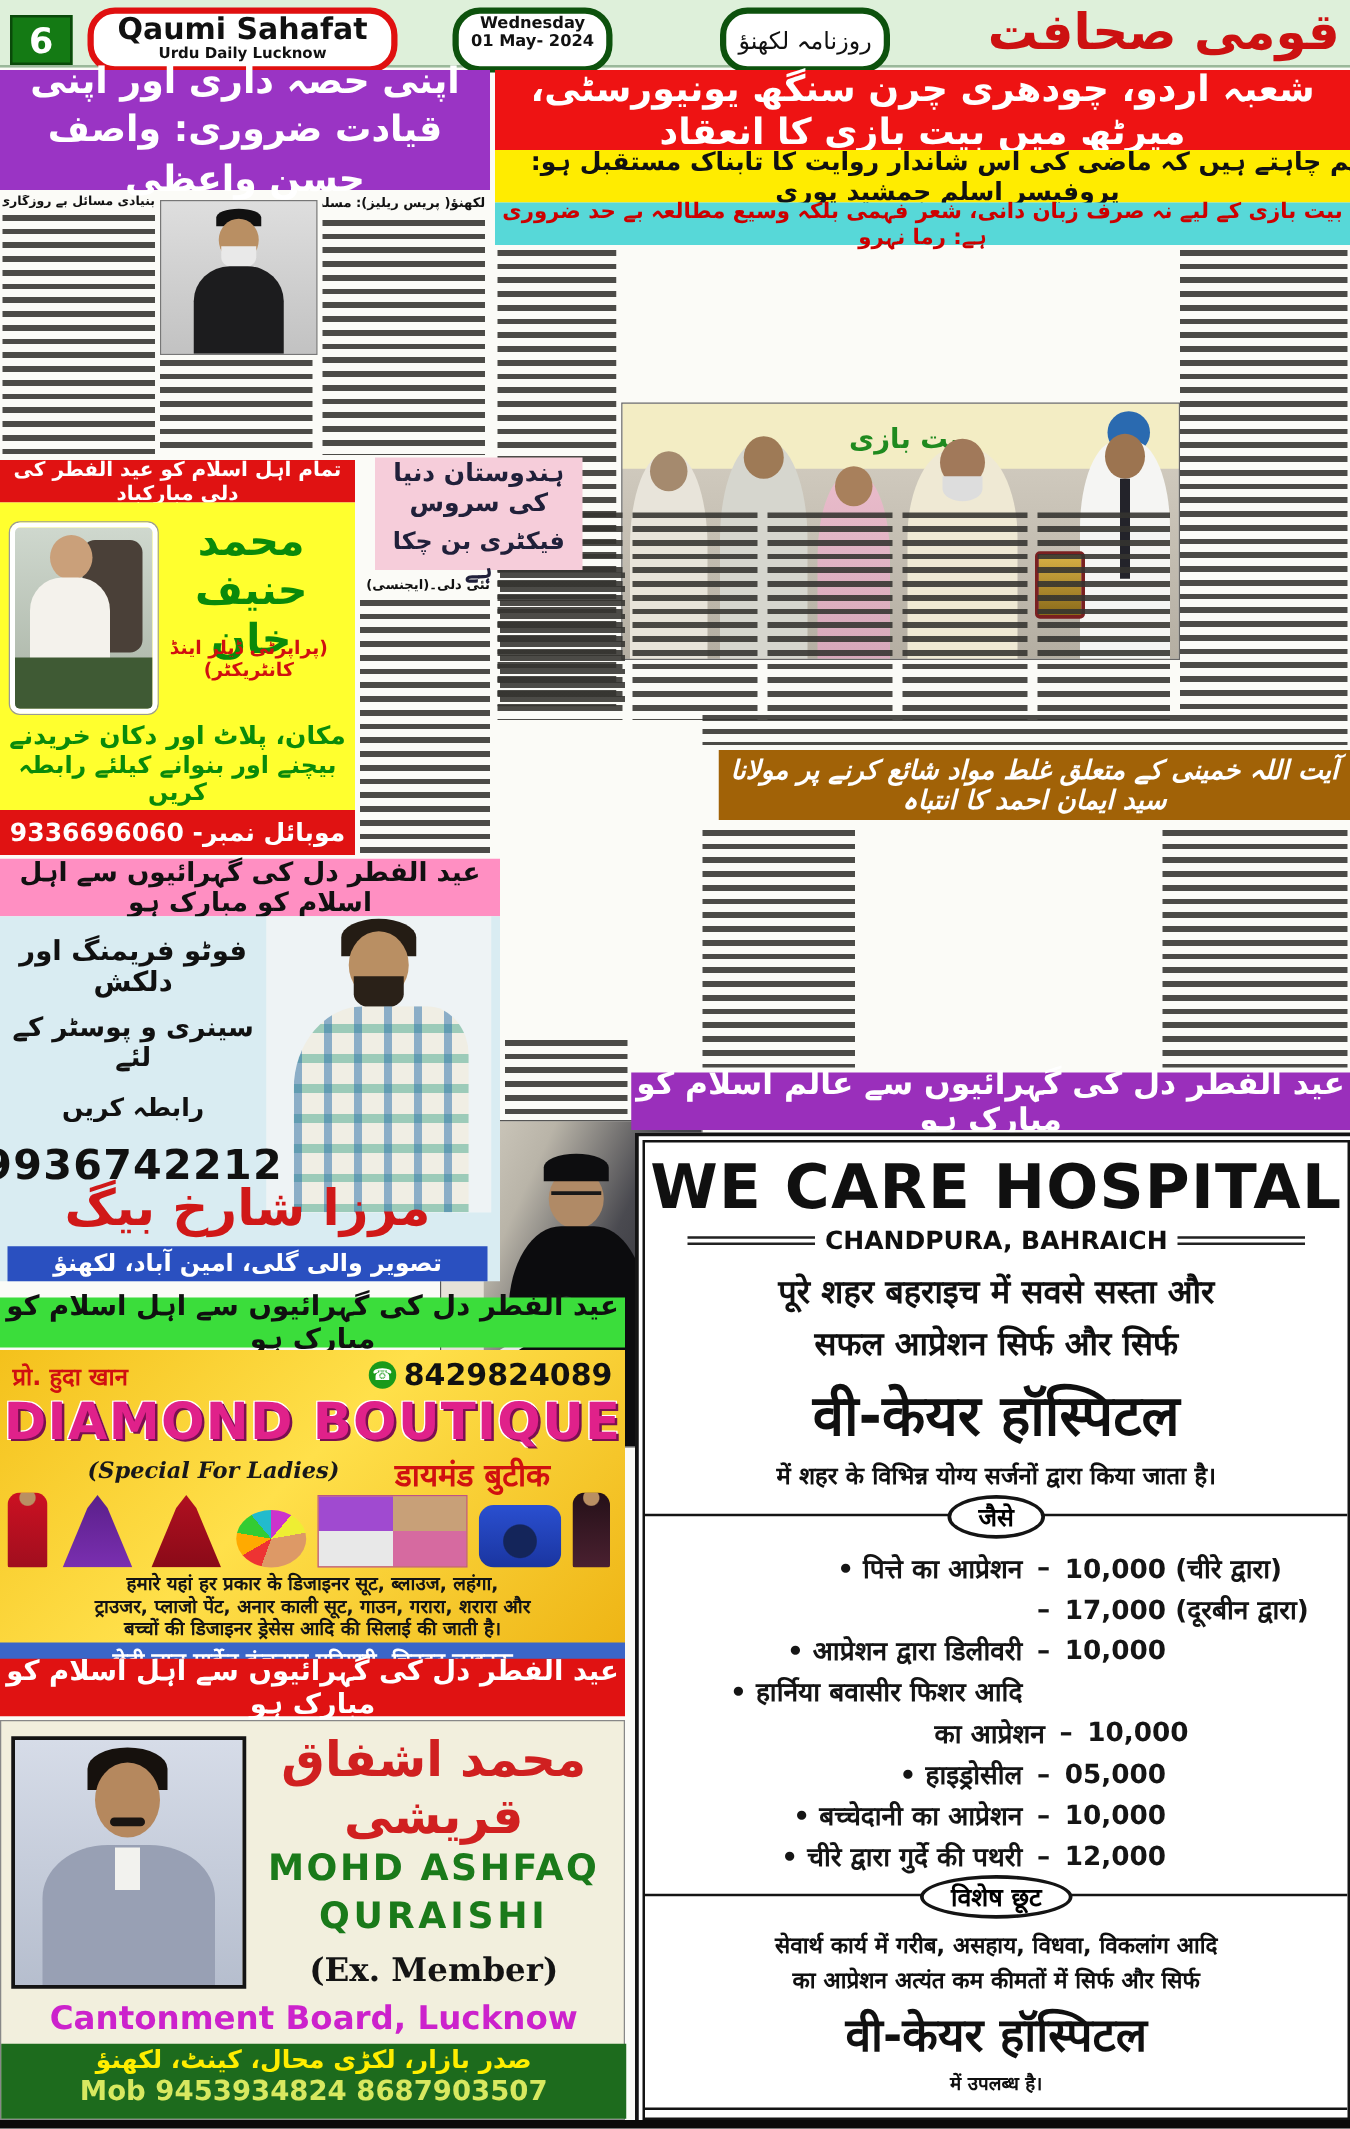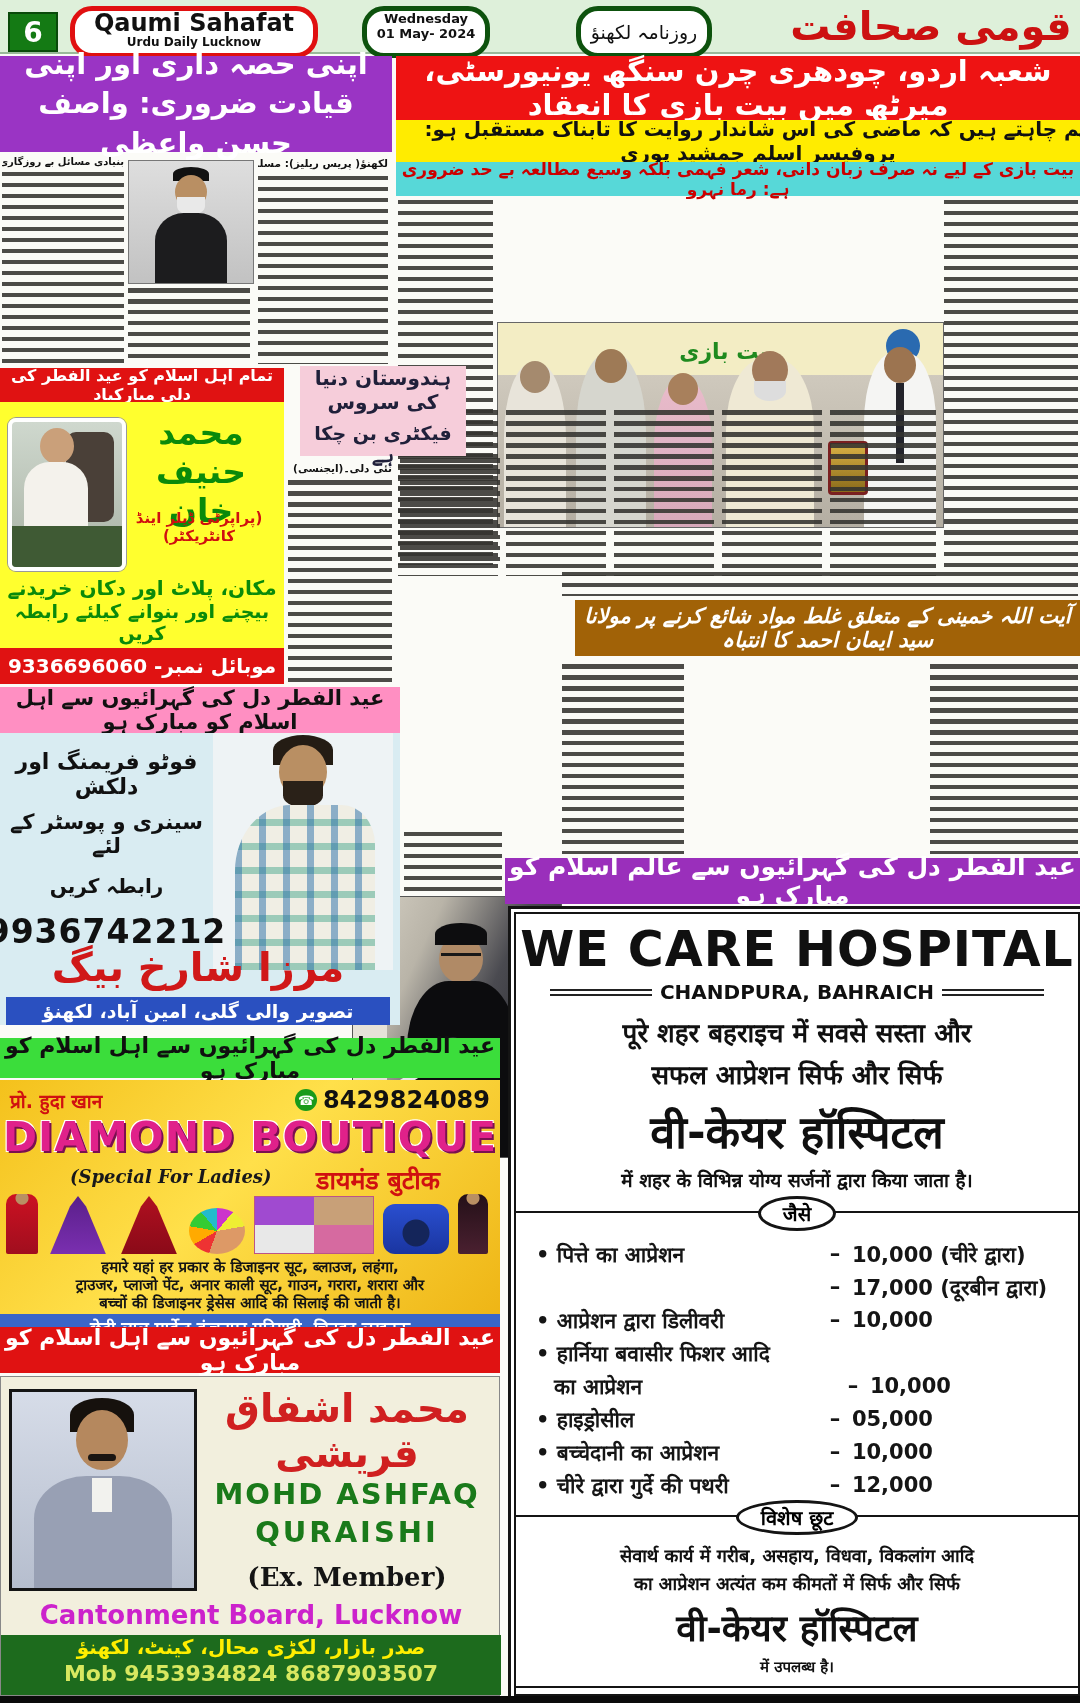--- a/index.html
+++ b/index.html
@@ -18,21 +18,21 @@
   .pill{background:#fff;border-radius:22px;}
   
   .ban{font-weight:bold;display:flex;align-items:center;justify-content:center;text-align:center;}
   
   .photo{overflow:hidden;position:relative;}
   .head{position:absolute;border-radius:50%;}
   
   #hosp{left:508px;top:906px;width:572px;height:790px;background:#fff;border:3px solid #141414;}
   #hosp .inner{position:absolute;inset:3px;border:2px solid #141414;overflow:hidden;}
   .hrow{display:flex;padding:0 20px;height:33px;align-items:center;font-weight:bold;font-size:21px;color:#151515;}
-  .hlabel{flex:0 0 54%;text-align:left;}
+  .hlabel{flex:0 0 54%;text-align:right;}
   .hdash{flex:0 0 34px;text-align:center;}
   .hprice{flex:1;text-align:left;}
   .indent{padding-left:18px;}
   .dline{flex:1;border-top:7px double #222;height:0;margin:0 8px;}
   .oval{border:3px solid #141414;border-radius:50%;background:#fff;padding:1px 22px;font-weight:bold;font-size:20px;display:inline-block;}
   .hr2{border-top:2px solid #141414;}
   
   .drow{display:flex;align-items:flex-end;gap:9px;}
   .gown{clip-path:polygon(50% 0,63% 18%,95% 100%,5% 100%,37% 18%);}
 </style>

